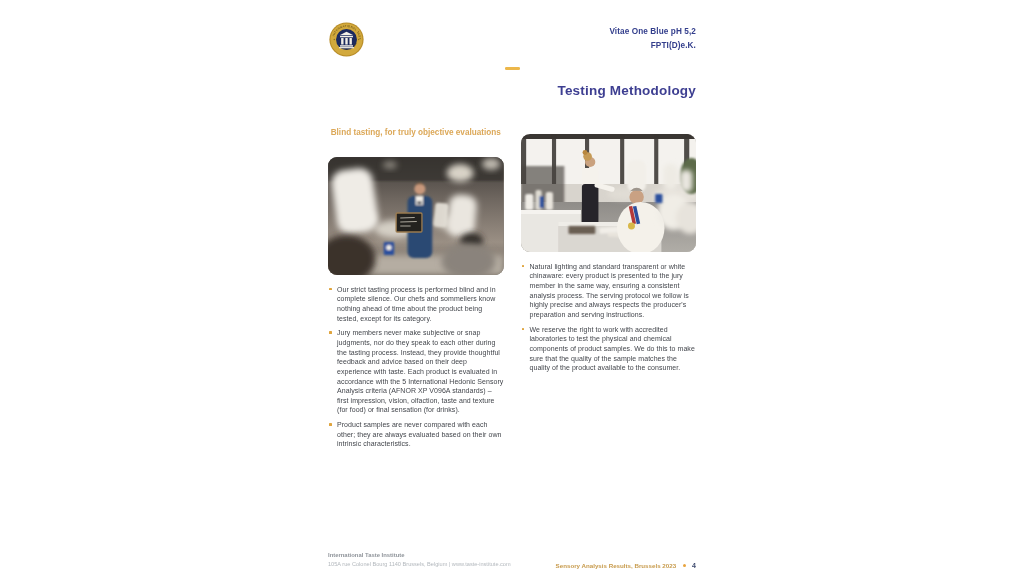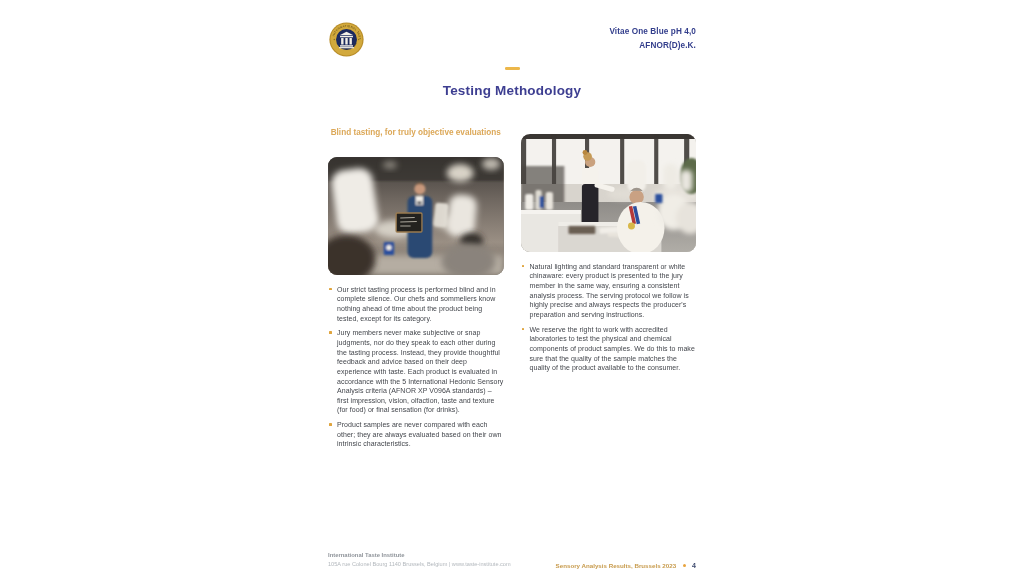--- a/index.html
+++ b/index.html
@@ -15,21 +15,21 @@
   }
   
   .hdr{display:flex;justify-content:space-between;align-items:flex-start;}
   .logo{width:37px;height:37px;display:block;}
   .product{
     text-align:right;font-size:8.2px;line-height:1.65;
     color:#333e8c;font-weight:700;margin-top:4px;letter-spacing:.1px;
   }
   .dash{width:15px;height:2.6px;background:#ecb74a;margin:9px auto 0;border-radius:1.3px;}
   .title{
-    margin:13px 0 0;text-align:center;font-size:13.5px;font-weight:700;
+    margin:13px 0 0;text-align:right;font-size:13.5px;font-weight:700;
     color:#3d3e91;letter-spacing:.2px;
   }
   
   .cols{display:flex;gap:17px;margin-top:29px;}
   .col{flex:1;min-width:0;}
   .col-h{
     margin:0;font-size:8.2px;font-weight:700;color:#dca858;
     text-align:center;line-height:1.4;min-height:23px;
   }
   .figure{margin-top:7px;border-radius:9px;overflow:hidden;height:118px;background:#8a837b;}
@@ -83,22 +83,22 @@
           <rect x="14.2" y="18.4" width="2.6" height="7"></rect>
           <rect x="18.7" y="18.4" width="2.6" height="7"></rect>
           <rect x="23.2" y="18.4" width="2.6" height="7"></rect>
           <rect x="13" y="26.2" width="14" height="1.5"></rect>
           <rect x="12" y="28.2" width="16" height="1.3"></rect>
         </g>
         <circle cx="6.8" cy="20" r="0.8" fill="#8a6d20"></circle>
         <circle cx="33.2" cy="20" r="0.8" fill="#8a6d20"></circle>
       </svg>
       <div class="product">
-        <div>Vitae One Blue pH 4,0</div>
-        <div>AFNOR(D)e.K.</div>
+        <div>Vitae One Blue pH 5,2</div>
+        <div>FPTI(D)e.K.</div>
       </div>
     </div>
 
     <div class="dash"></div>
     <h1 class="title">Testing Methodology</h1>
 
     <div class="cols">
 
       <section class="col">
         <h2 class="col-h">Blind tasting, for truly objective evaluations</h2>

